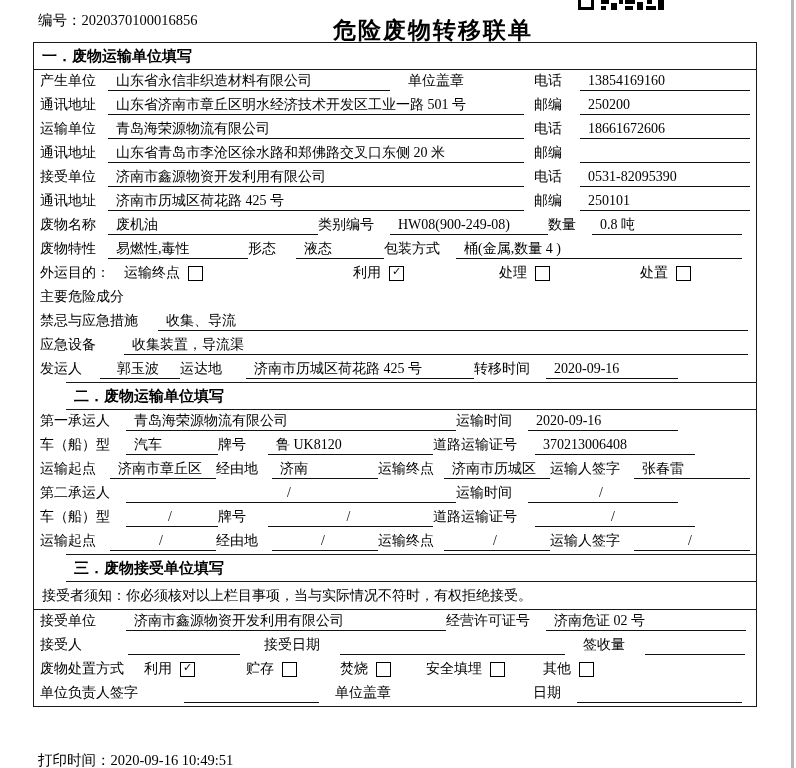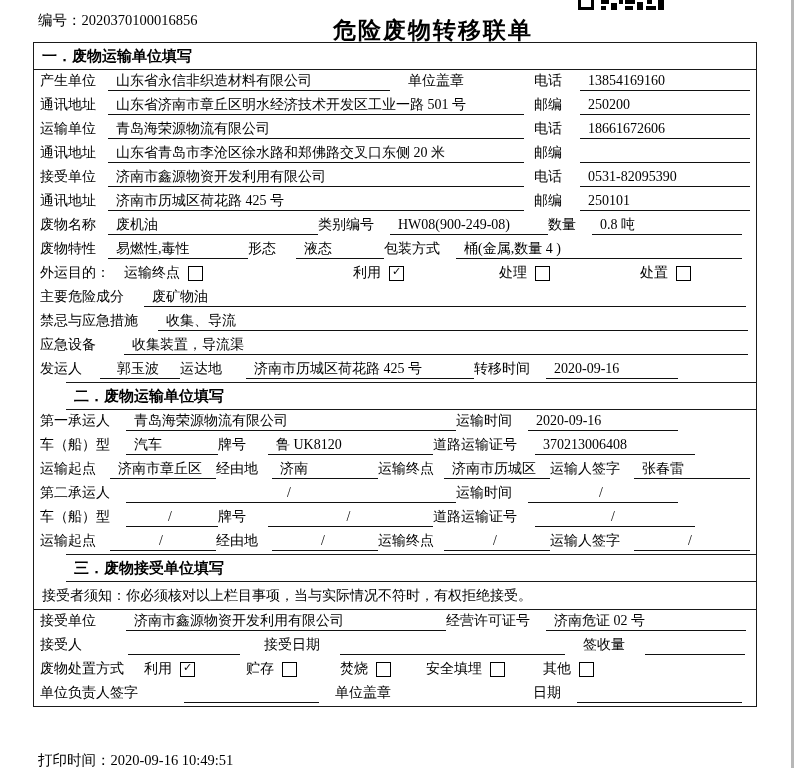--- a/index.html
+++ b/index.html
@@ -130,21 +130,20 @@
           <span class="box"></span>
         </span>
         <span class="gap" style="width: 90px;"></span>
         <span class="chk">
           <span class="chk-lbl">处置</span>
           <span class="box"></span>
         </span>
       </div>
       <div class="row">
         <span class="lbl" style="width: 104px;">主要危险成分</span>
-        <span class="val" style="flex: 1 1 auto; margin-right: 4px;">废矿物油</span>
       </div>
       <div class="row">
         <span class="lbl" style="width: 118px;">禁忌与应急措施</span>
         <span class="val" style="flex: 1 1 auto; margin-right: 2px;">收集、导流</span>
       </div>
       <div class="row">
         <span class="lbl" style="width: 84px;">应急设备</span>
         <span class="val" style="flex: 1 1 auto; margin-right: 2px;">收集装置，导流渠</span>
       </div>
       <div class="row">

